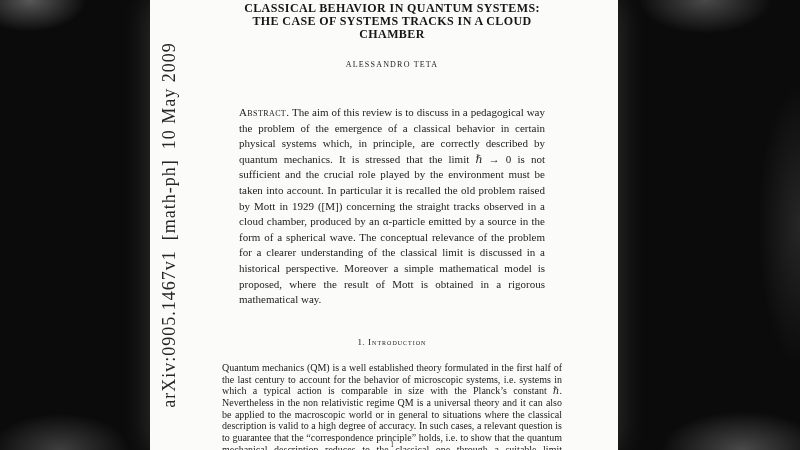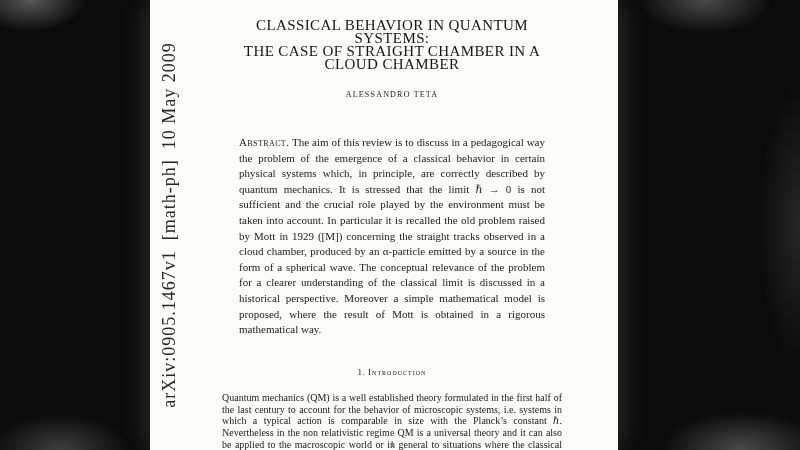--- a/index.html
+++ b/index.html
@@ -37,24 +37,24 @@
     font-size: 18px;
     letter-spacing: 1px;
     color: #262626;
     white-space: nowrap;
   }
   .content {
     position: absolute;
     left: 72px; right: 56px; top: 0; bottom: 0;
   }
   .title {
-    margin-top: 19px;
+    margin-top: 2px;
     text-align: center;
-    font-weight: normal;
-    font-size: 15px;
+    font-weight: bold;
+    font-size: 12px;
     line-height: 13px;
     letter-spacing: 0.4px;
     color: #161616;
   }
   .author {
     margin-top: 19px;
     text-align: center;
     font-size: 8px;
     letter-spacing: 1.2px;
     color: #222;
@@ -101,21 +101,21 @@
 
 <div class="stage">
   <div class="page">
 
     <div class="arxiv-stamp">arXiv:0905.1467v1 [math-ph] 10 May 2009</div>
 
     <div class="content">
 
       <div class="title">
         <div>CLASSICAL BEHAVIOR IN QUANTUM SYSTEMS:</div>
-        <div>THE CASE OF STRAIGHT CHAMBER IN A CLOUD CHAMBER</div>
+        <div>THE CASE OF SYSTEMS TRACKS IN A CLOUD CHAMBER</div>
       </div>
 
       <div class="author">ALESSANDRO TETA</div>
 
       <p class="abstract"><span class="abstract-label">Abstract.</span> <span>The aim of this review is to discuss in a pedagogical way the problem of the emergence of a classical behavior in certain physical systems which, in principle, are correctly described by quantum mechanics. It is stressed that the limit ℏ → 0 is not sufficient and the crucial role played by the environment must be taken into account. In particular it is recalled the old problem raised by Mott in 1929 ([M]) concerning the straight tracks observed in a cloud chamber, produced by an α-particle emitted by a source in the form of a spherical wave. The conceptual relevance of the problem for a clearer understanding of the classical limit is discussed in a historical perspective. Moreover a simple mathematical model is proposed, where the result of Mott is obtained in a rigorous mathematical way.</span></p>
 
       <div class="section-heading"><span>1.</span> <span class="sc">Introduction</span></div>
 
       <p class="body-text">Quantum mechanics (QM) is a well established theory formulated in the first half of the last century to account for the behavior of microscopic systems, i.e. systems in which a typical action is comparable in size with the Planck’s constant ℏ. Nevertheless in the non relativistic regime QM is a universal theory and it can also be applied to the macroscopic world or in general to situations where the classical description is valid to a high degree of accuracy. In such cases, a relevant question is to guarantee that the “correspondence principle” holds, i.e. to show that the quantum mechanical description reduces to the classical one through a suitable limit procedure. It is well known that, under appropriate conditions on the initial state of the system, this reduction can be obtained taking, roughly speaking, the limit ℏ → 0. As a matter of fact, in some relevant situations such procedure turns out to be inadequate and the role of the environment must be taken into account in order to show how a classical behavior can appear in a quantum system. The corresponding dynamical mechanism is known in the physical literature under the name of decoherence (see e.g. [GJKKSZ]). In particular we shall focus on the specific case considered by Mott ([M]) concerning a possible explanation of the straight tracks observed in a cloud chamber.</p>
 

